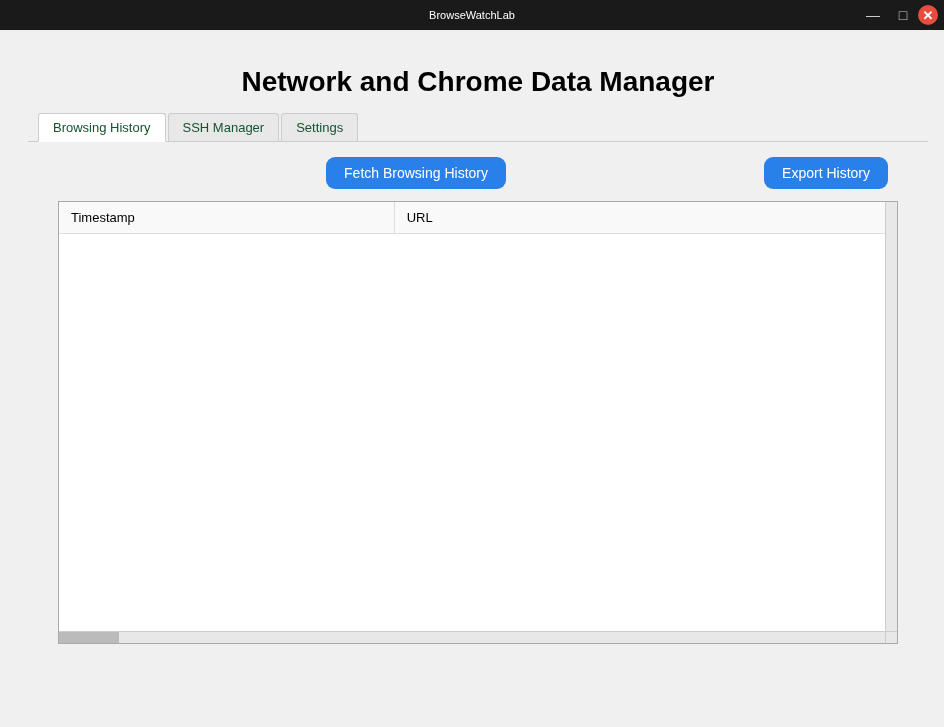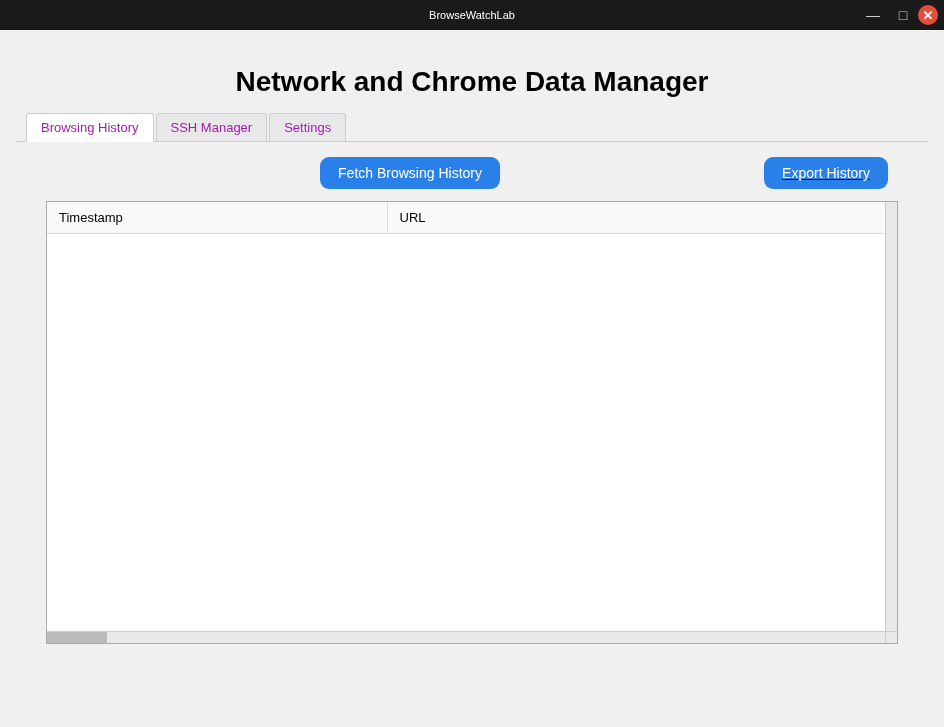--- a/index.html
+++ b/index.html
@@ -65,20 +65,21 @@
     }
 
     .title-btn.minimize, .title-btn.maximize {
       color: #ccc;
       font-size: 14px;
     }
 
     .app-container {
       background: #f0f0f0;
       padding: 16px;
+      margin-left: 12px;
     }
 
     .app-title {
       text-align: center;
       padding: 20px 0 15px 0;
       font-size: 28px;
       font-weight: bold;
       color: #000;
     }
 
@@ -90,21 +91,21 @@
     }
 
     .tab {
       padding: 6px 14px;
       border: 1px solid #ccc;
       border-bottom: none;
       margin-right: 2px;
       cursor: pointer;
       background: #e8e8e8;
       font-size: 13px;
-      color: #a21caf;
+      color: #14532d;
       border-radius: 3px 3px 0 0;
     }
 
     .tab.active {
       background: #ffffff;
       border-bottom: 1px solid #ffffff;
       margin-bottom: -1px;
       z-index: 1;
       position: relative;
     }
@@ -124,21 +125,20 @@
 
     .toolbar-left {
       display: flex;
       justify-content: center;
       flex: 1;
     }
 
     .toolbar-right {
       display: flex;
       justify-content: flex-start;
-      text-decoration: underline;
     }
 
     .btn-primary {
       background: #2980e8;
       color: white;
       border: none;
       padding: 8px 18px;
       font-size: 14px;
       cursor: pointer;
       border-radius: 9px;

